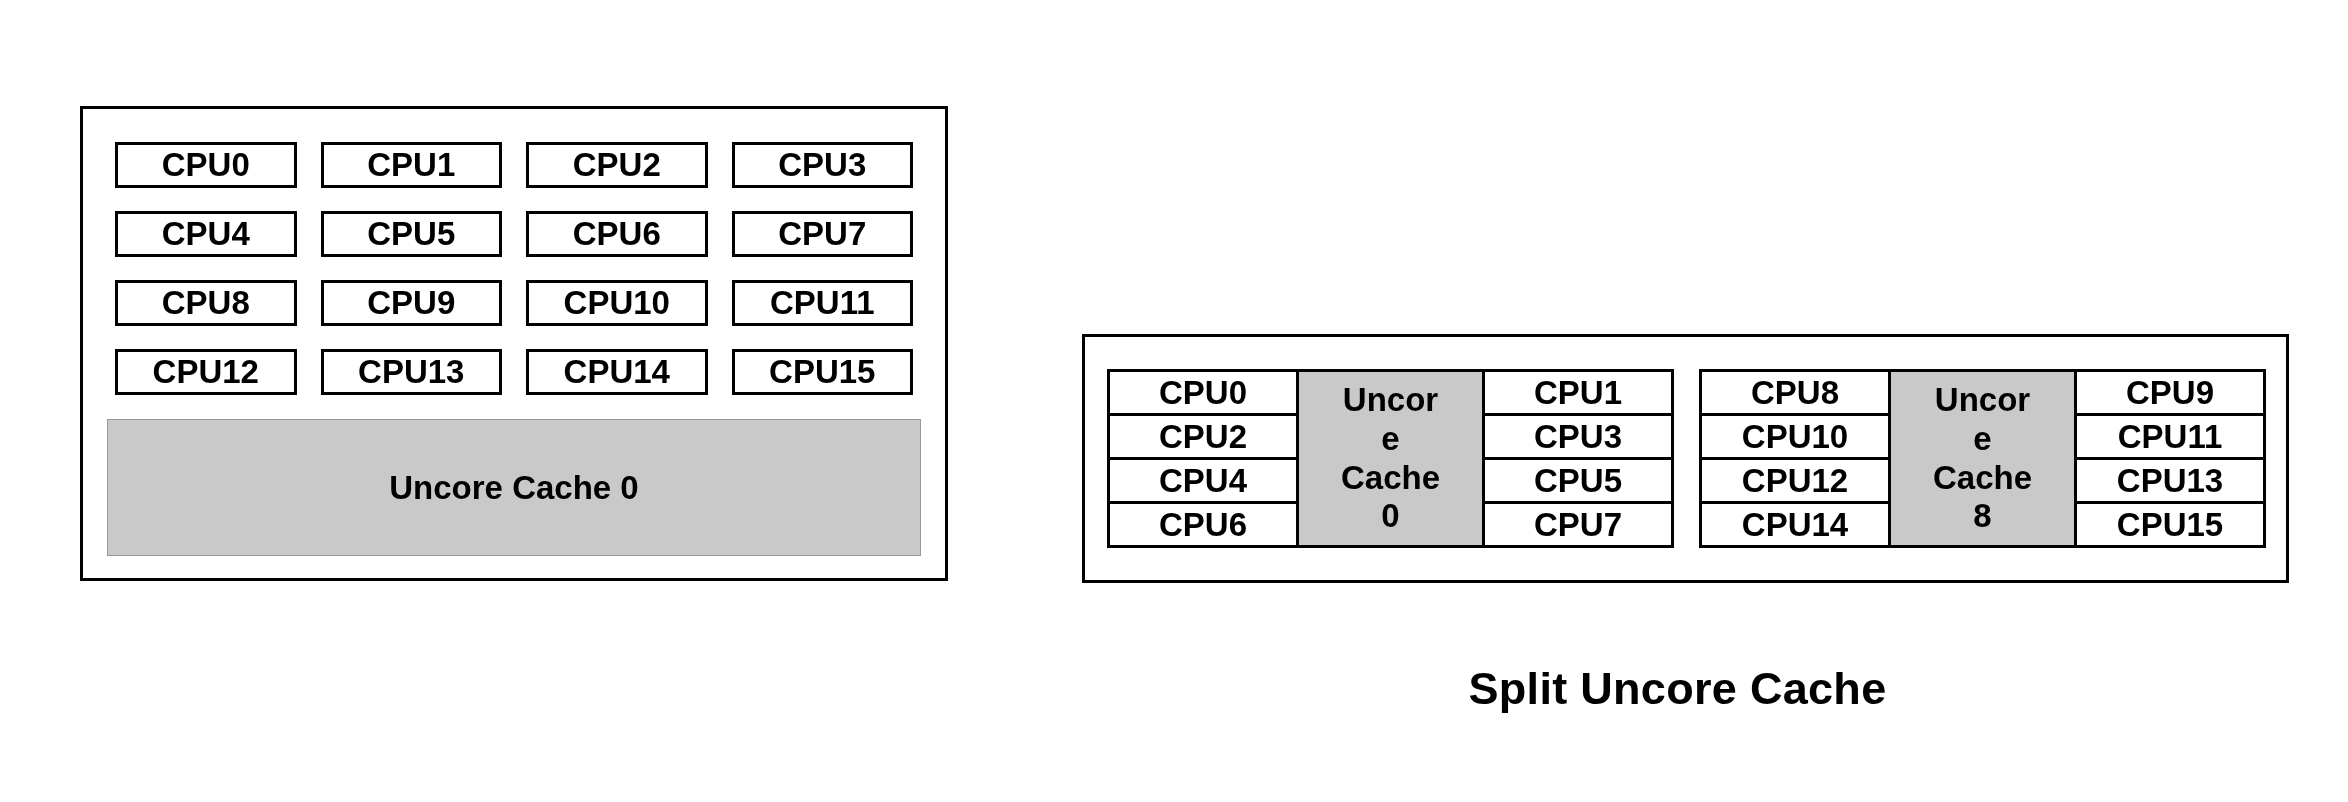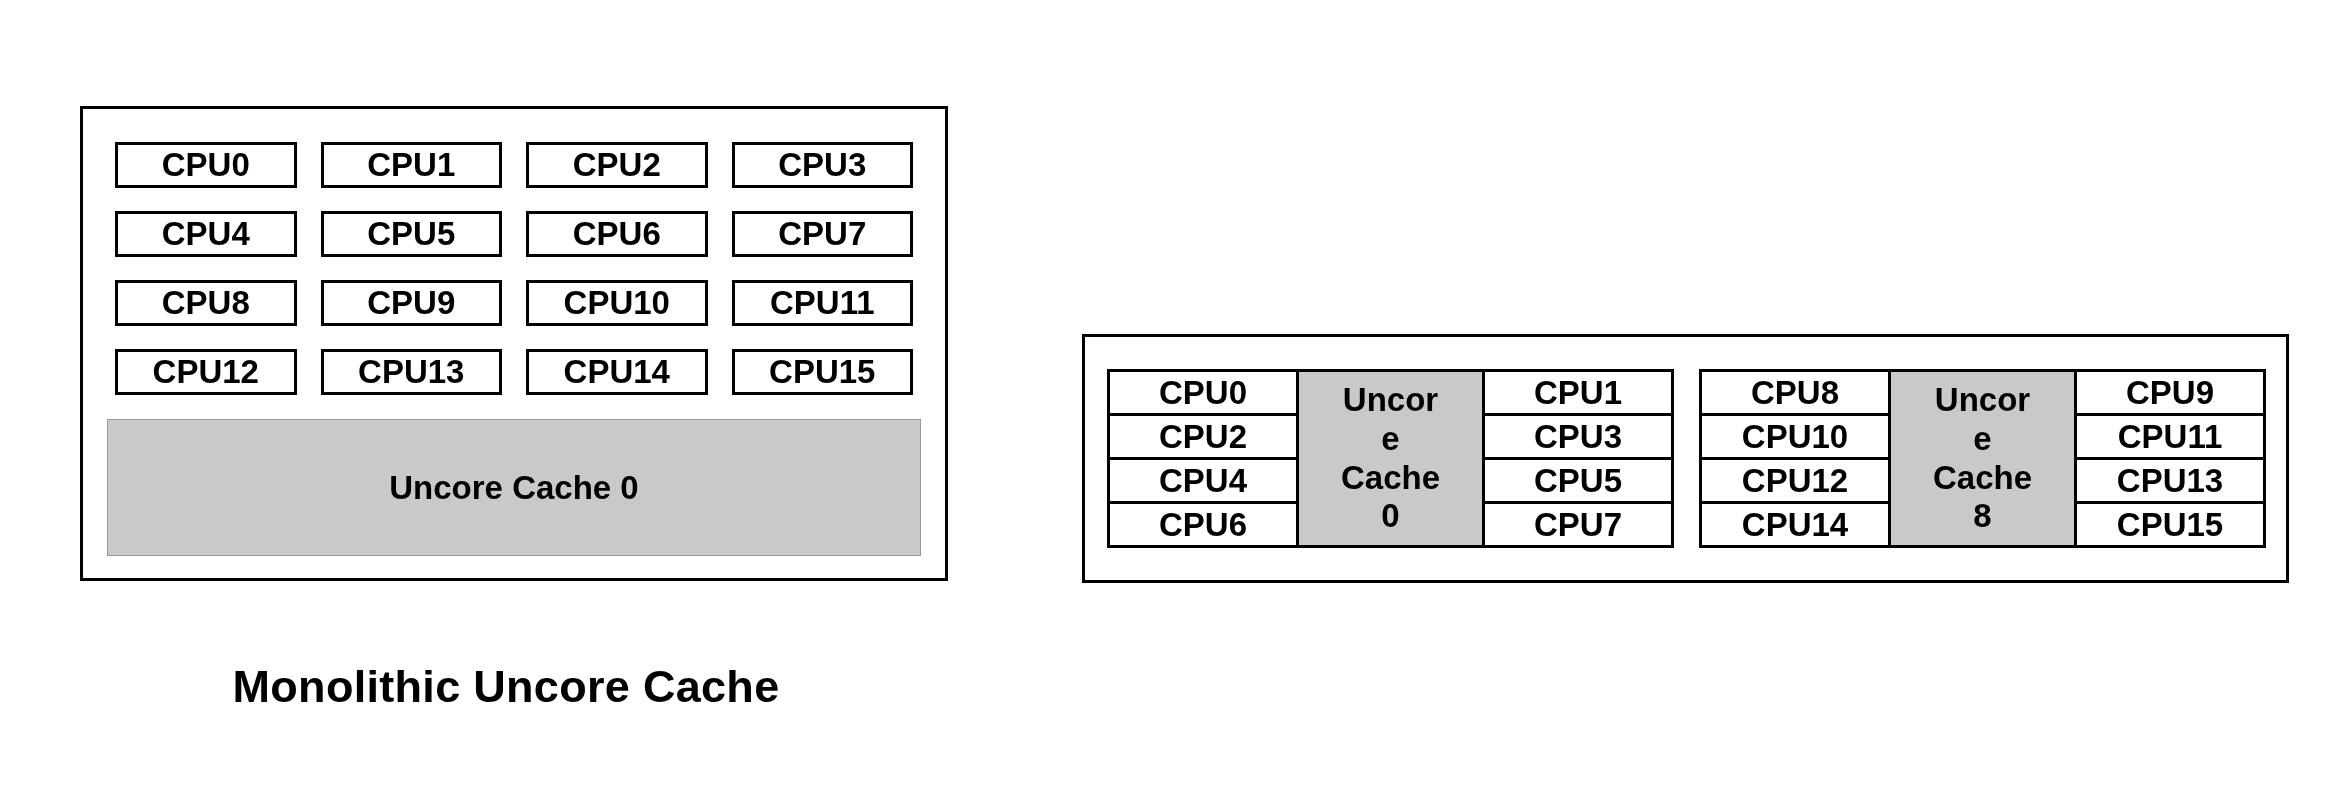--- a/index.html
+++ b/index.html
@@ -99,21 +99,20 @@
       <div class="cpu-box">CPU9</div>
       <div class="cpu-box">CPU10</div>
       <div class="cpu-box">CPU11</div>
       <div class="cpu-box">CPU12</div>
       <div class="cpu-box">CPU13</div>
       <div class="cpu-box">CPU14</div>
       <div class="cpu-box">CPU15</div>
     </div>
     <div class="mono-cache">Uncore Cache 0</div>
   </div>
-  <div class="caption">Monolithic Uncore Cache</div>
 </div>
 
 <div class="diagram split">
   <div class="split-box">
 
     <table class="split-group">
       <tbody>
           <tr>
         <td class="cpu-cell">CPU0</td>
         <td class="cache-cell" rowspan="4">
@@ -154,13 +153,14 @@
         <td class="cpu-cell">CPU13</td>
       </tr>
       <tr>
         <td class="cpu-cell">CPU14</td>
         <td class="cpu-cell">CPU15</td>
       </tr>
     </tbody>
       </table>
 
   </div>
+  <div class="caption">Split Uncore Cache</div>
 </div>
 
 </body></html>

